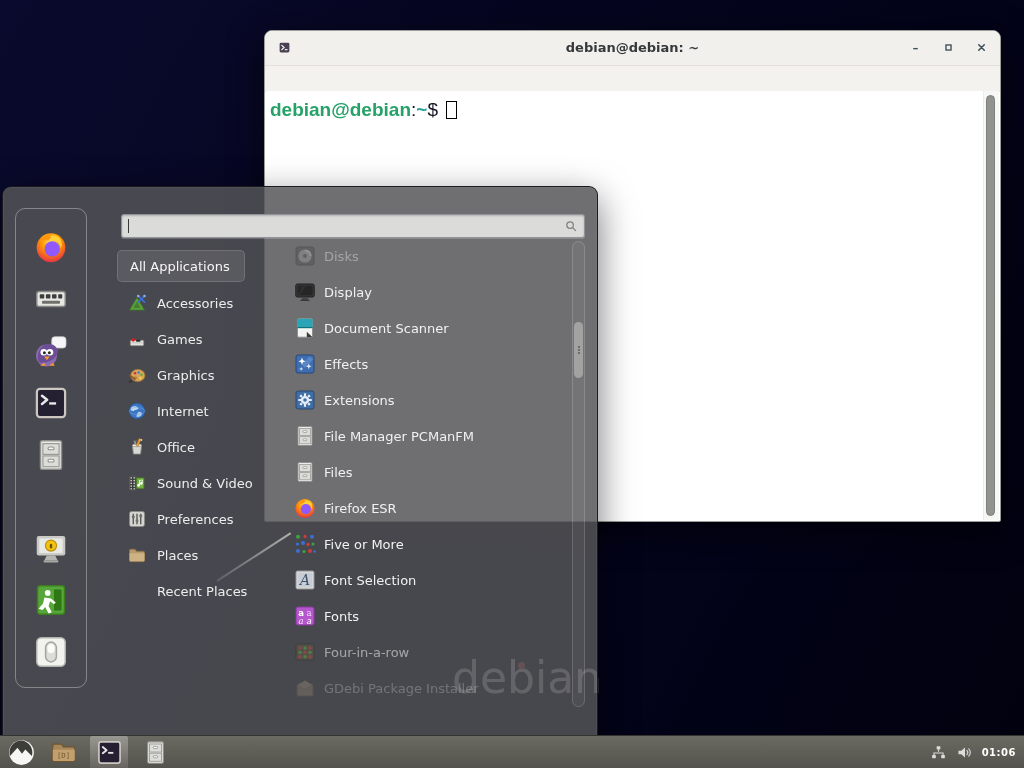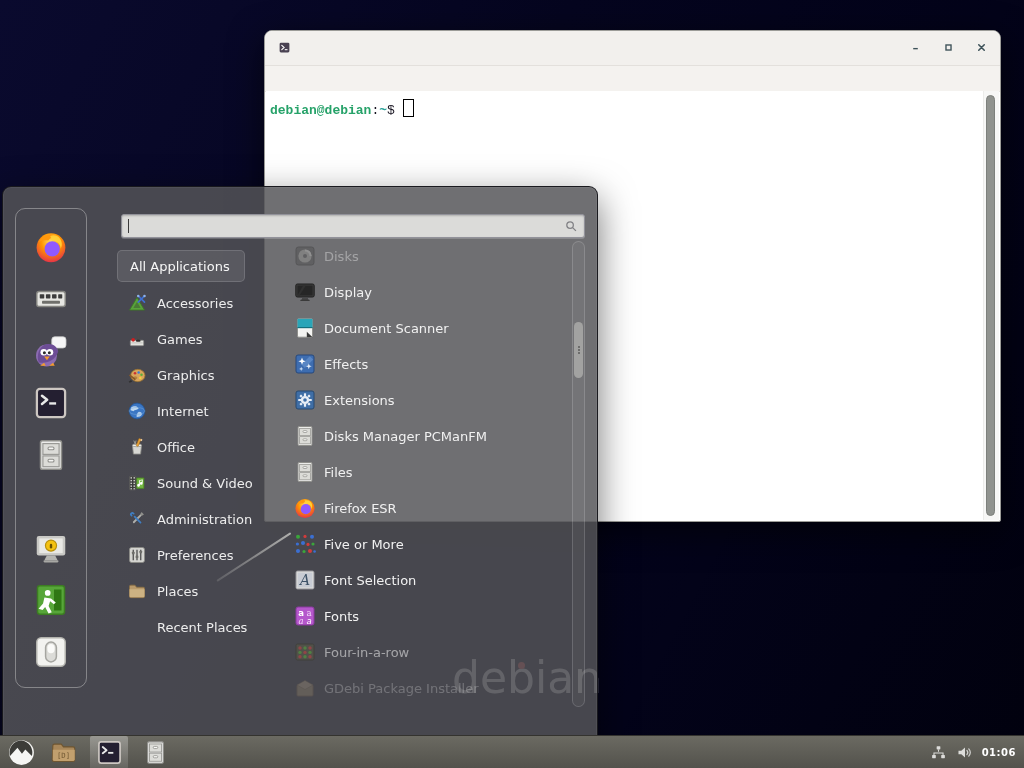--- a/index.html
+++ b/index.html
@@ -25,21 +25,21 @@
     border-bottom:1px solid #e3e0dc;}
   .tw-title{position:absolute;left:0;right:0;top:9px;text-align:center;font-size:13px;
     font-weight:bold;color:#35393c;}
   .tw-mini-icon{position:absolute;left:13px;top:10px;width:13px;height:13px;opacity:.85;}
   .tw-buttons{position:absolute;right:13px;top:11px;display:flex;gap:22px;}
   .tw-btn{width:11px;height:11px;display:block;}
   .tw-menubar{display:flex;align-items:center;height:25px;background:#f4f2ef;
     border-bottom:1px solid #e8e5e1;padding-left:8px;font-size:13px;color:#2f3337;}
   .tw-menu-item{padding:0 9px;}
   .tw-content{position:absolute;left:1px;right:1px;top:60px;bottom:1px;background:#fff;
-    font-family:Liberation Mono, monospace;font-size:13px;}
+    font-family:Liberation Sans, sans-serif;font-size:19px;}
   .tw-prompt{padding:8px 0 0 4px;white-space:pre;color:#171421;}
   .p-user{color:#26a269;font-weight:bold;}
   .p-colon{color:#171421;}
   .p-path{color:#2aa198;font-weight:bold;}
   .p-symbol{color:#171421;}
   .p-cursor{display:inline-block;width:9px;height:16px;border:1.6px solid #000;
     vertical-align:-3px;margin-left:8px;}
   .tw-scrollbar{position:absolute;top:60px;right:1px;bottom:1px;width:15px;background:#f7f7f6;
     border-left:1px solid #ececea;}
   .tw-thumb{position:absolute;left:2px;top:4px;bottom:4px;width:9px;background:#90938f;
@@ -118,20 +118,21 @@
 
   <div class="terminal">
     <div class="tw-titlebar">
       <span class="tw-mini-icon">
           <svg viewBox="0 0 24 24">
             <rect x="3" y="3" width="18" height="18" rx="2.5" fill="#2d2438"></rect>
             <path d="M7 8 l4.2 4 -4.2 4" stroke="#fff" stroke-width="2.2" fill="none" stroke-linecap="round"></path>
             <rect x="12.5" y="15" width="5" height="2" fill="#fff"></rect>
           </svg>
         </span>
+      <div class="tw-title">debian@debian: ~</div>
       <div class="tw-buttons">
 
       <span class="tw-btn">
             <svg viewBox="0 0 24 24">
               <rect x="7" y="13" width="10" height="3" fill="#3e5259"></rect>
             </svg>
           </span>
           <span class="tw-btn">
             <svg viewBox="0 0 24 24" fill="none" stroke="#3e5259" stroke-width="3">
               <rect x="6.5" y="6.5" width="11" height="11"></rect>
@@ -355,35 +356,20 @@
               </g>
               <path d="M11.8 6 h8.4 v12.4 h-8.4 Z" fill="#74b843" stroke="#4d8b22"></path>
               <path d="M15.6 9.4 v5.4 a1.7 1.7 0 1 1 -1-1.6 v-4.6 l4.2-.9 v4.8 a1.7 1.7 0 1 1 -1-1.6 V8.6 Z" fill="#fff"></path>
             </svg>
           </span>
           <span>Sound &amp; Video</span>
         </div>
         <div class="cat-row">
           <span class="cat-icon">
             <svg viewBox="0 0 24 24">
-              <g transform="rotate(45 12 12)">
-                <rect x="10.9" y="4.5" width="2.2" height="14" rx="1" fill="#b0b0ac"></rect>
-                <path d="M10 2.2 h4 l-.6 2.8 h-2.8 Z" fill="#8f8f8b"></path>
-              </g>
-              <g transform="rotate(-45 12 12)">
-                <rect x="10.9" y="7" width="2.2" height="12" rx="1" fill="#3f7ec2"></rect>
-                <path d="M9.4 2.6 a3.2 3.2 0 0 1 5.2 0 v3 h-1.7 v-1.7 h-1.8 v1.7 H9.4 Z" fill="#3f7ec2"></path>
-              </g>
-            </svg>
-          </span>
-          <span>Administration</span>
-        </div>
-        <div class="cat-row">
-          <span class="cat-icon">
-            <svg viewBox="0 0 24 24">
               <rect x="3" y="3" width="18" height="18" rx="2.5" fill="#d4d4d0" stroke="#8a8a86"></rect>
               <g stroke="#4a4a4a" stroke-width="1.5">
                 <path d="M7.5 5.8 v12.4 M12 5.8 v12.4 M16.5 5.8 v12.4"></path>
               </g>
               <rect x="5.9" y="8" width="3.2" height="3" rx=".6" fill="#6e6e6a" stroke="#45454" stroke-width=".5"></rect>
               <rect x="10.4" y="12.6" width="3.2" height="3" rx=".6" fill="#6e6e6a"></rect>
               <rect x="14.9" y="7" width="3.2" height="3" rx=".6" fill="#6e6e6a"></rect>
             </svg>
           </span>
           <span>Preferences</span>
@@ -474,21 +460,21 @@
         <div class="app-row">
           <span class="app-icon">
             <svg viewBox="0 0 24 24">
               <rect x="5" y="2.5" width="14" height="19" rx="1.2" fill="#ececea" stroke="#8f8f8b"></rect>
               <rect x="6.6" y="4.4" width="10.8" height="7.2" fill="#dcdcd8" stroke="#9a9a96" stroke-width=".8"></rect>
               <rect x="6.6" y="12.6" width="10.8" height="7.2" fill="#dcdcd8" stroke="#9a9a96" stroke-width=".8"></rect>
               <rect x="10" y="6.6" width="4" height="1.9" rx=".9" fill="#f6f6f4" stroke="#8f8f8b" stroke-width=".7"></rect>
               <rect x="10" y="14.8" width="4" height="1.9" rx=".9" fill="#f6f6f4" stroke="#8f8f8b" stroke-width=".7"></rect>
             </svg>
           </span>
-          <span>Disks Manager PCManFM</span>
+          <span>File Manager PCManFM</span>
         </div>
         <div class="app-row">
           <span class="app-icon">
             <svg viewBox="0 0 24 24">
               <rect x="5" y="2.5" width="14" height="19" rx="1.2" fill="#ececea" stroke="#8f8f8b"></rect>
               <rect x="6.6" y="4.4" width="10.8" height="7.2" fill="#dcdcd8" stroke="#9a9a96" stroke-width=".8"></rect>
               <rect x="6.6" y="12.6" width="10.8" height="7.2" fill="#dcdcd8" stroke="#9a9a96" stroke-width=".8"></rect>
               <rect x="10" y="6.6" width="4" height="1.9" rx=".9" fill="#f6f6f4" stroke="#8f8f8b" stroke-width=".7"></rect>
               <rect x="10" y="14.8" width="4" height="1.9" rx=".9" fill="#f6f6f4" stroke="#8f8f8b" stroke-width=".7"></rect>
             </svg>

